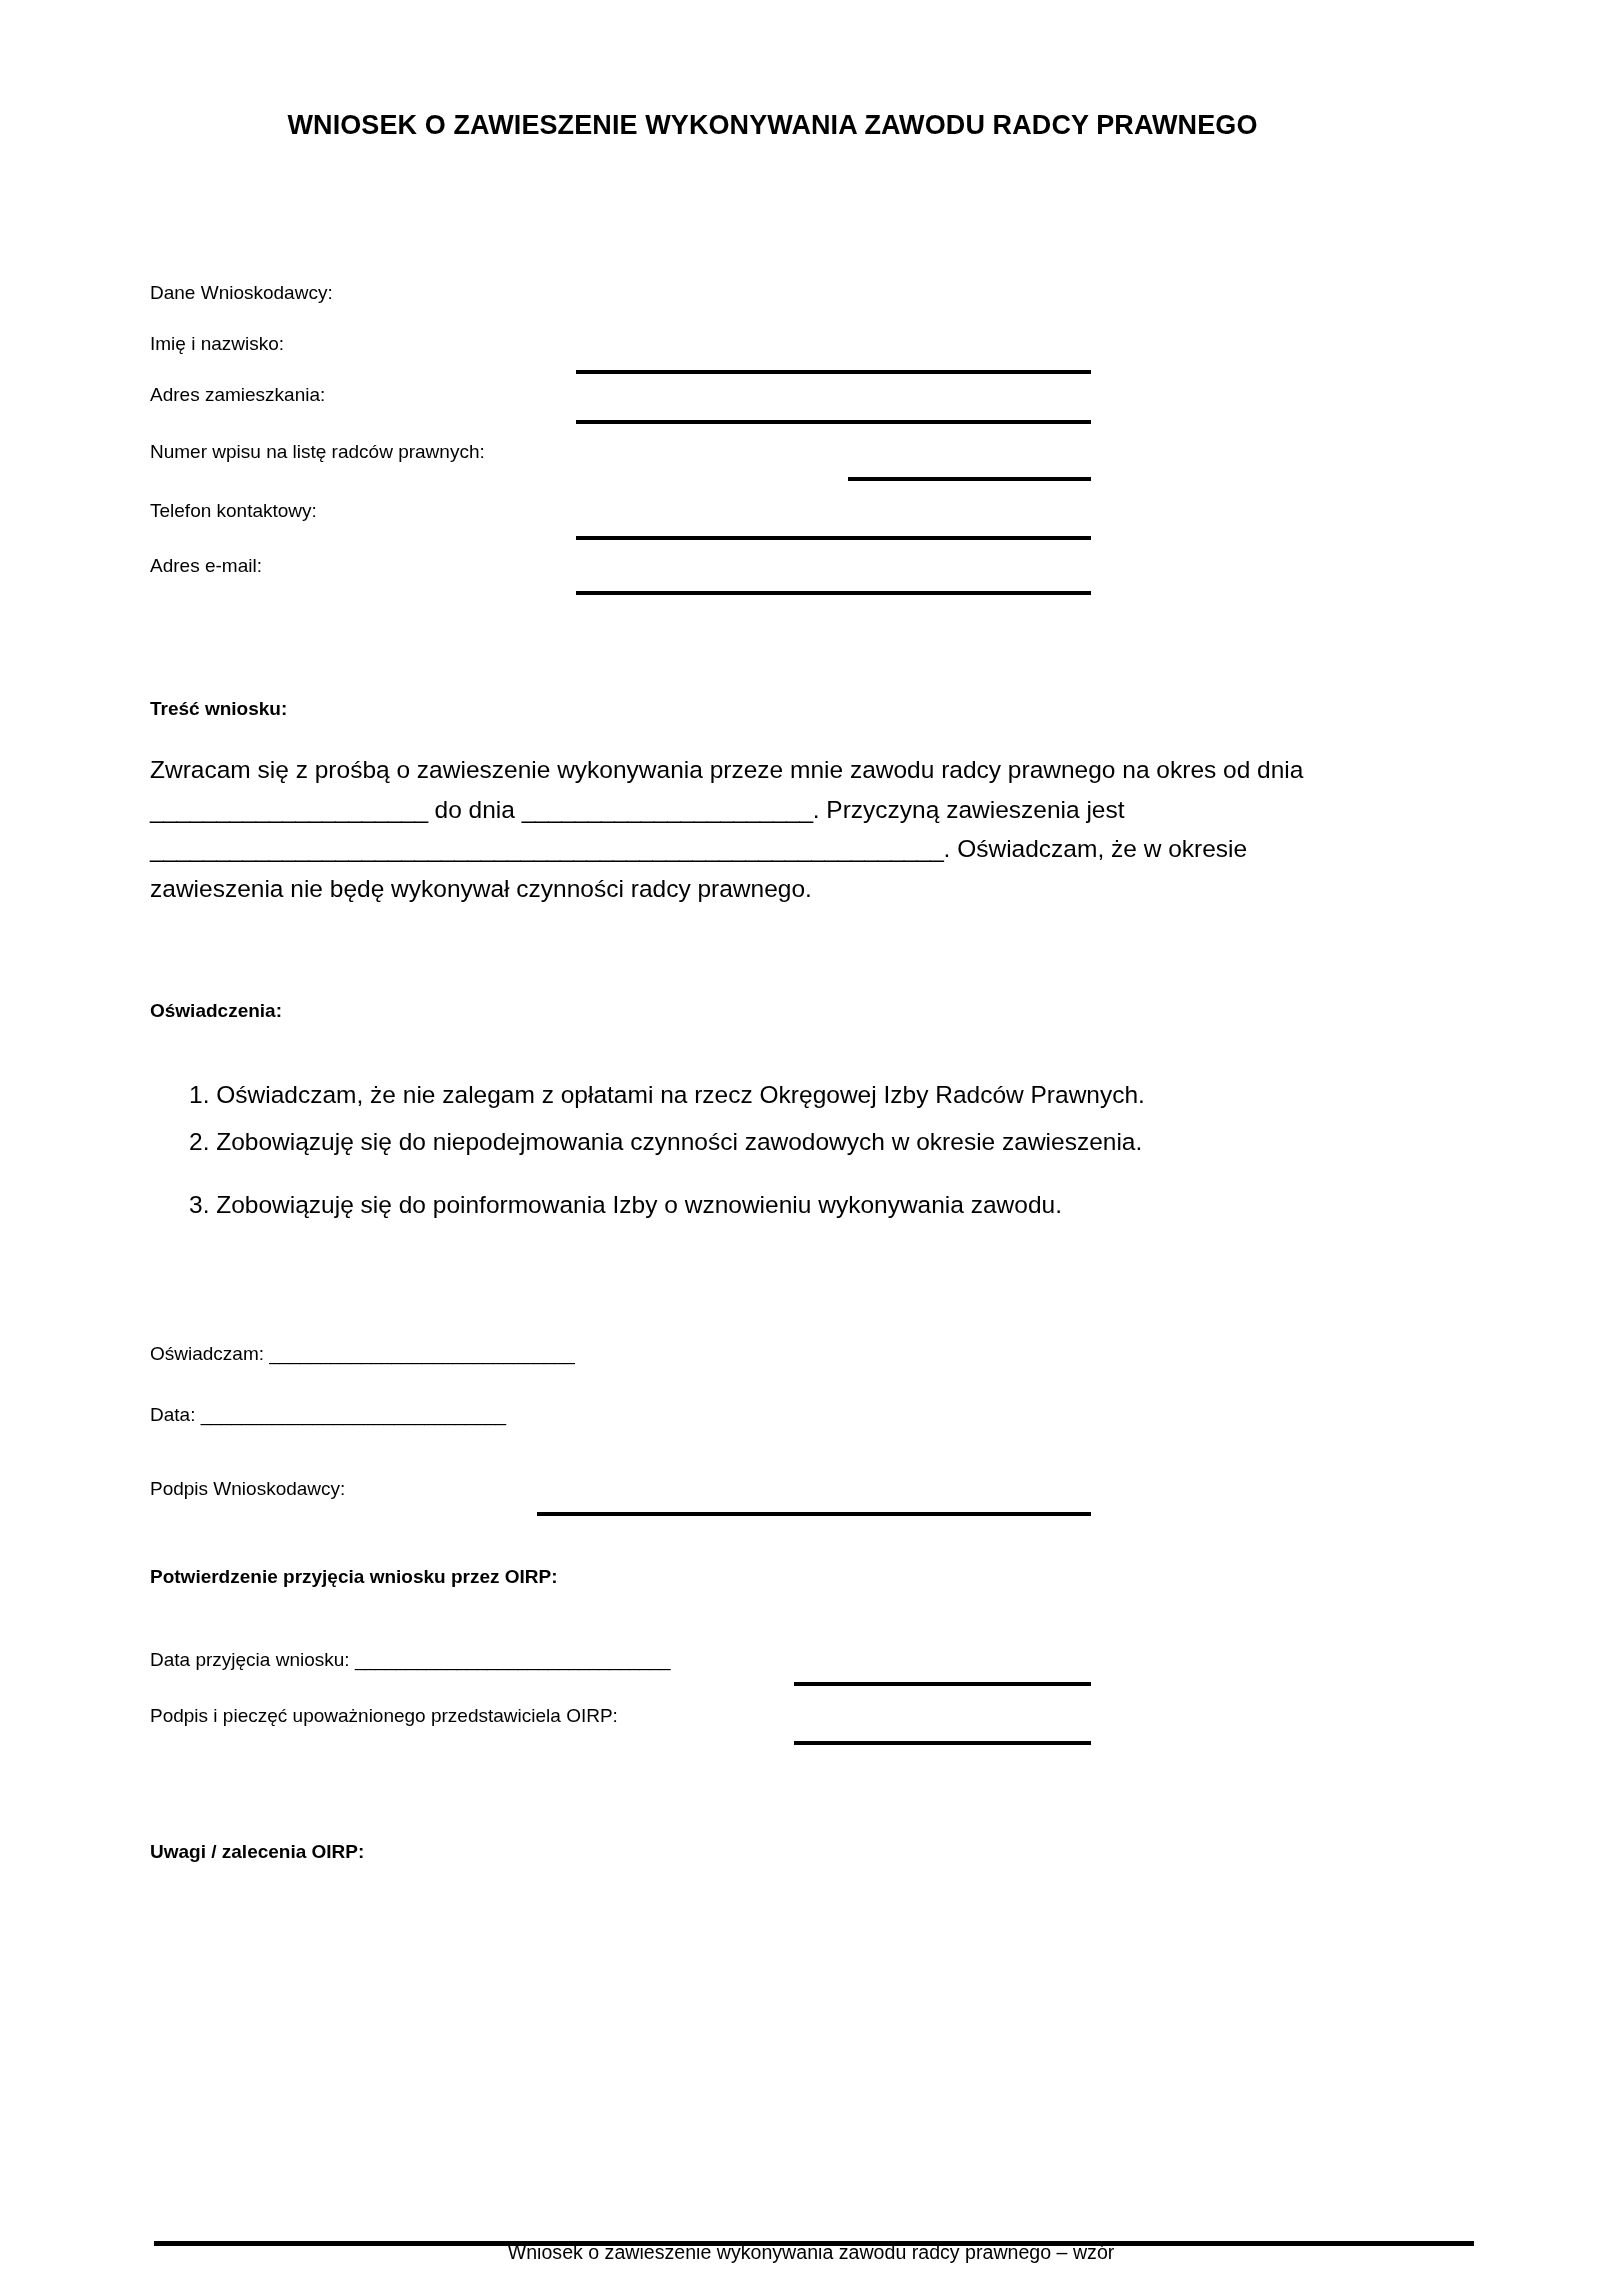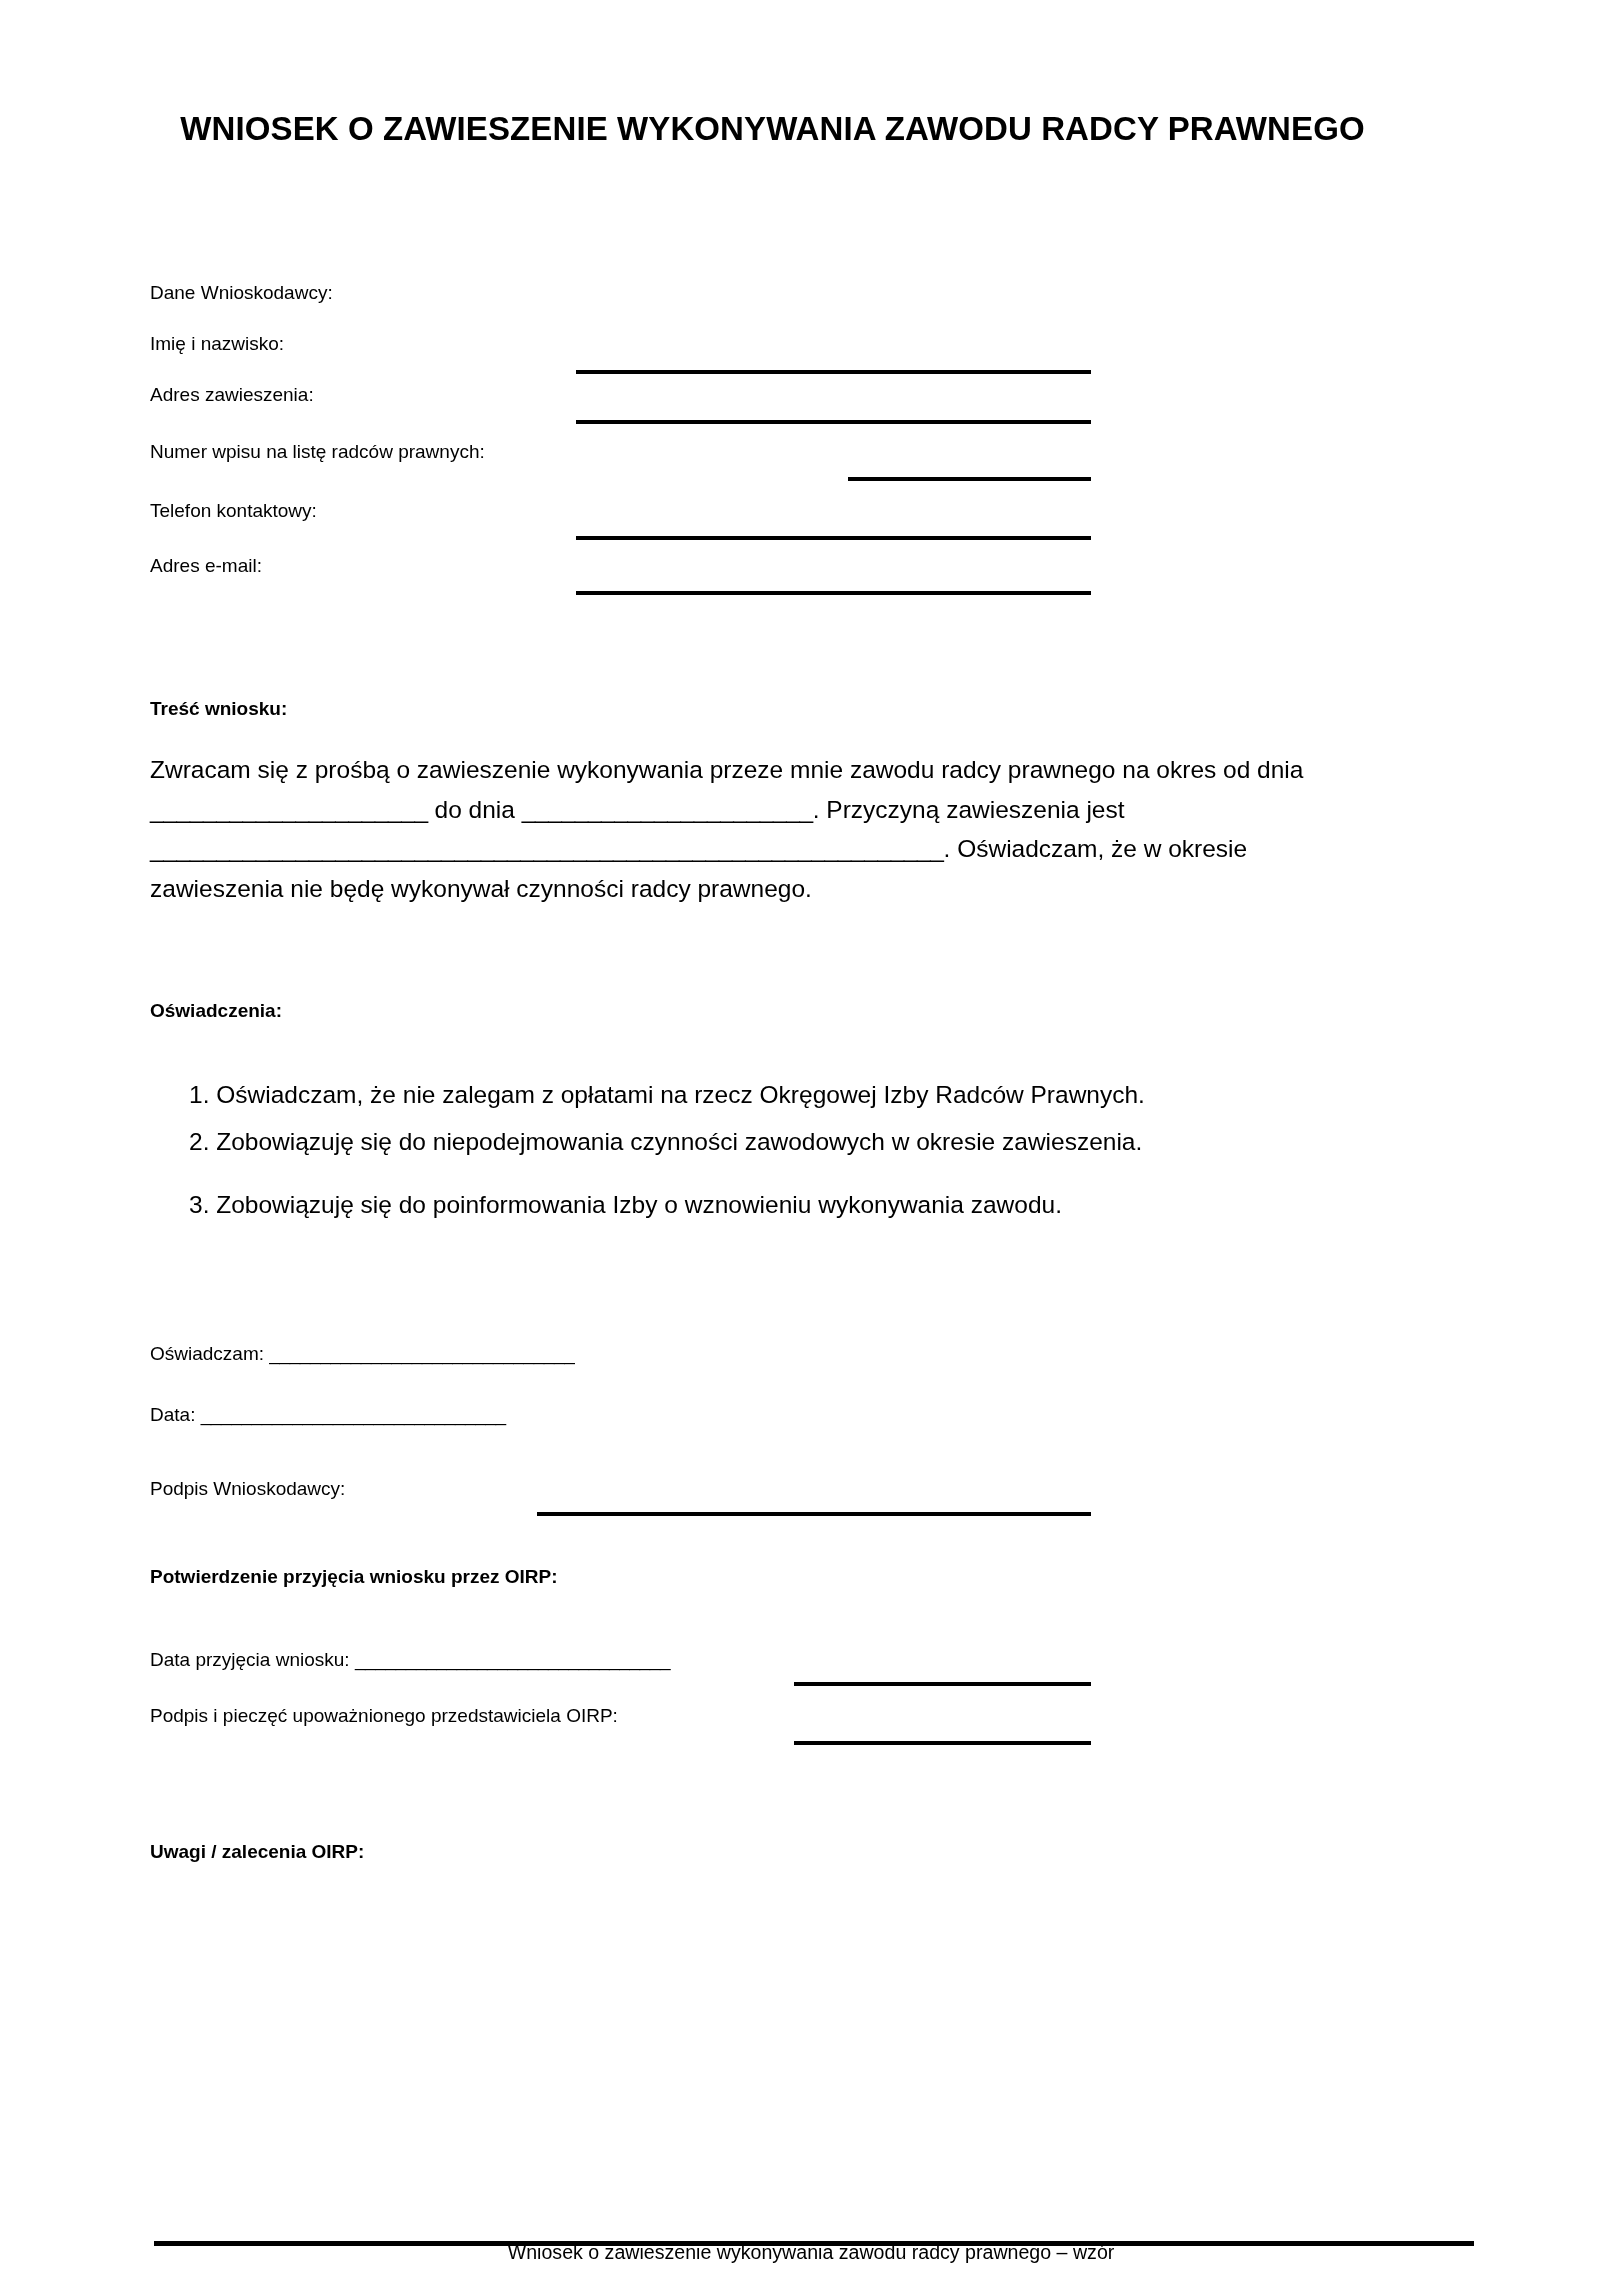--- a/index.html
+++ b/index.html
@@ -20,21 +20,21 @@
     overflow: hidden;
   }
 
   
   .doc-title {
     position: absolute;
     left: 150px;
     top: 108px;
     width: 1245px;
     text-align: center;
-    font-size: 33px;
+    font-size: 27px;
     font-weight: bold;
     line-height: 1.30;
     letter-spacing: 0.1px;
   }
 
   
   .row {
     position: absolute;
     left: 150px;
     font-size: 19px;
@@ -88,21 +88,21 @@
 
 <div class="page">
 
   <div class="doc-title">WNIOSEK O ZAWIESZENIE WYKONYWANIA ZAWODU RADCY PRAWNEGO</div>
 
   <div class="row" style="top:282px;">Dane Wnioskodawcy:</div>
 
   <div class="row" style="top:333px;">Imię i nazwisko:</div>
   <div class="rule" style="left:576px; top:370px; width:515px;"></div>
 
-  <div class="row" style="top:384px;">Adres zawieszenia:</div>
+  <div class="row" style="top:384px;">Adres zamieszkania:</div>
   <div class="rule" style="left:576px; top:420px; width:515px;"></div>
 
   <div class="row" style="top:441px;">Numer wpisu na listę radców prawnych:</div>
   <div class="rule" style="left:848px; top:477px; width:243px;"></div>
 
   <div class="row" style="top:500px;">Telefon kontaktowy:</div>
   <div class="rule" style="left:576px; top:536px; width:515px;"></div>
 
   <div class="row" style="top:555px;">Adres e-mail:</div>
   <div class="rule" style="left:576px; top:591px; width:515px;"></div>

